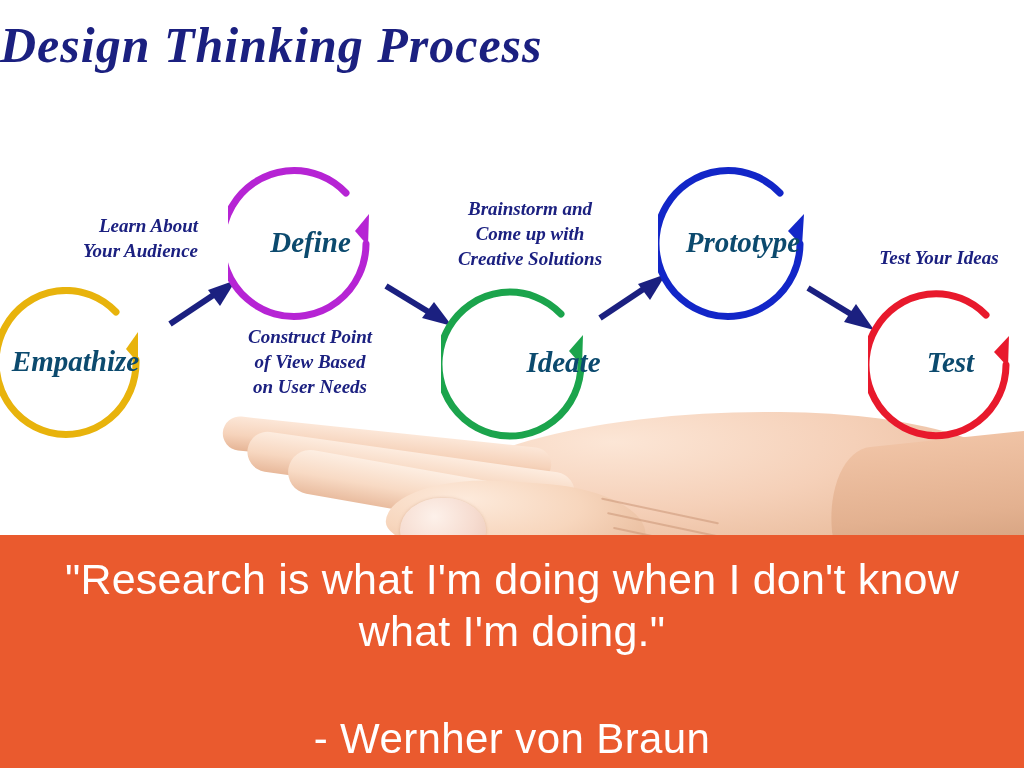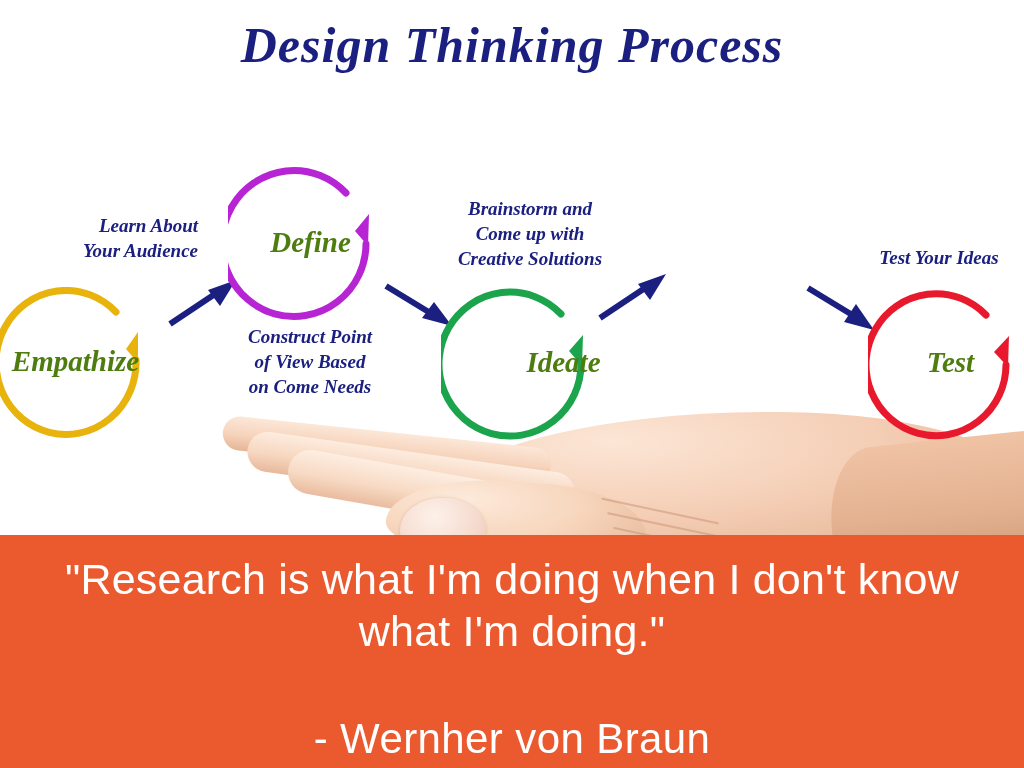--- a/index.html
+++ b/index.html
@@ -16,21 +16,20 @@
     overflow: hidden;
     font-family: "Liberation Serif", serif;
   }
 
   
   #title {
     position: absolute;
     left: 0;
     top: 16px;
     width: 1024px;
-    text-align: center;
     font-family: "Liberation Serif", serif;
     font-style: italic;
     font-weight: bold;
     font-size: 50px;
     letter-spacing: 1px;
     color: #1b2080;
     white-space: nowrap;
   }
 
   
@@ -121,21 +120,21 @@
   }
   .node svg { display: block; }
   .node-label {
     position: absolute;
     left: 0;
     width: 100%;
     text-align: center;
     font-family: "Liberation Serif", serif;
     font-style: italic;
     font-weight: bold;
-    color: #4d7c0f;
+    color: #0c4a6e;
     white-space: nowrap;
   }
 
   
   .caption {
     position: absolute;
     font-family: "Liberation Serif", serif;
     font-style: italic;
     font-weight: bold;
     font-size: 19px;
@@ -221,21 +220,21 @@
 
   <div class="node" id="node-define" style="left:228px; top:166px;">
     <svg width="165" height="162" viewBox="0 0 165 162">
       <path d="M 138 78 A 72 73 0 1 1 118 27" fill="none" stroke="#b624d4" stroke-width="7" stroke-linecap="round"></path>
       <path d="M 141 48 L 140 80 L 127 65 Z" fill="#b624d4"></path>
     </svg>
     <div class="node-label" style="top:60px; font-size:29px;">Define</div>
   </div>
   <div class="caption" style="left:200px; top:324px; width:220px;">Construct Point
 of View  Based
-on Come Needs</div>
+on User Needs</div>
 
   <svg class="arrow" style="left:384px; top:280px;" width="72" height="50" viewBox="0 0 72 50">
     <path d="M 2 6 L 48 34" stroke="#1b2080" stroke-width="6" fill="none"></path>
     <path d="M 68 46 L 38 38 L 50 22 Z" fill="#1b2080"></path>
   </svg>
 
   <div class="node" id="node-ideate" style="left:441px; top:288px;">
     <svg width="165" height="160" viewBox="0 0 165 160">
       <path d="M 140 76 A 71 72 0 1 1 120 26" fill="none" stroke="#1ba44c" stroke-width="7" stroke-linecap="round"></path>
       <path d="M 142 47 L 141 78 L 128 63 Z" fill="#1ba44c"></path>
@@ -244,20 +243,27 @@
   </div>
   <div class="caption" style="left:412px; top:196px; width:236px;">Brainstorm and
 Come up with
 Creative Solutions</div>
 
   <svg class="arrow" style="left:598px; top:270px;" width="72" height="52" viewBox="0 0 72 52">
     <path d="M 2 48 L 50 16" stroke="#1b2080" stroke-width="6" fill="none"></path>
     <path d="M 68 4 L 40 14 L 52 30 Z" fill="#1b2080"></path>
   </svg>
 
+  <div class="node" id="node-prototype" style="left:658px; top:166px;">
+    <svg width="170" height="162" viewBox="0 0 170 162">
+      <path d="M 142 78 A 72 73 0 1 1 122 27" fill="none" stroke="#1226c8" stroke-width="7" stroke-linecap="round"></path>
+      <path d="M 146 48 L 144 80 L 130 65 Z" fill="#1226c8"></path>
+    </svg>
+    <div class="node-label" style="top:60px; font-size:29px;">Prototype</div>
+  </div>
 
   <svg class="arrow" style="left:806px; top:284px;" width="72" height="52" viewBox="0 0 72 52">
     <path d="M 2 4 L 48 32" stroke="#1b2080" stroke-width="6" fill="none"></path>
     <path d="M 68 46 L 38 38 L 50 20 Z" fill="#1b2080"></path>
   </svg>
 
   <div class="node" id="node-test" style="left:868px; top:290px;">
     <svg width="165" height="158" viewBox="0 0 165 158">
       <path d="M 138 75 A 70 71 0 1 1 118 25" fill="none" stroke="#e8192c" stroke-width="7" stroke-linecap="round"></path>
       <path d="M 141 46 L 140 77 L 126 62 Z" fill="#e8192c"></path>

